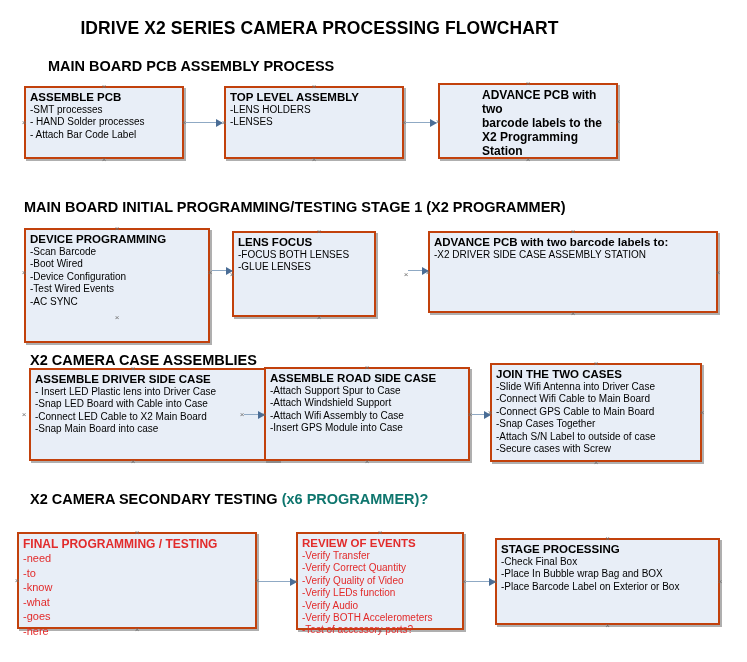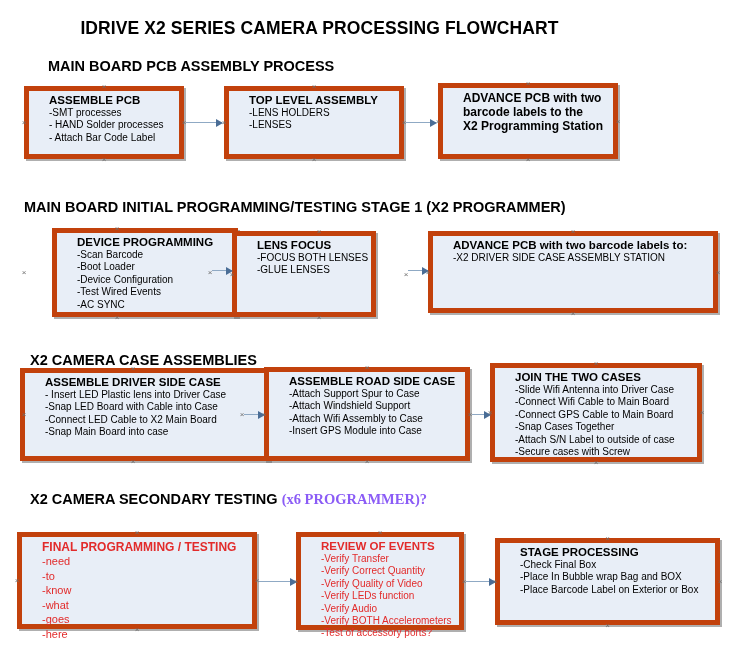--- a/index.html
+++ b/index.html
@@ -24,48 +24,48 @@
     font-weight: bold;
     letter-spacing: 0.1px;
   }
 
   .section-head {
     position: absolute;
     font-size: 14.5px;
     font-weight: bold;
     white-space: nowrap;
   }
-  .section-head .red { color: #8b5cf6; font-family: Liberation Serif, serif; }
+  .section-head .red { color: #0f766e; }
 
   
   .pbox {
     position: absolute;
     background: #e8eef7;
-    border: 5px solid #c2410c;
+    border: 2px solid #c2410c;
     box-shadow: 2px 2px 0 rgba(110,110,110,0.55);
-    padding: 3px 4px 2px 20px;
+    padding: 3px 4px 2px 4px;
     overflow: visible;
   }
   .pbox .hdr {
     font-size: 11.5px;
     font-weight: bold;
     line-height: 13px;
     white-space: nowrap;
   }
   .pbox .ln {
     font-size: 10px;
     line-height: 12.4px;
     white-space: nowrap;
   }
   .pbox.big .hdr { font-size: 12px; line-height: 14px; }
   .pbox.big .ln  { font-size: 11px; line-height: 14.5px; }
   .pbox.red .hdr, .pbox.red .ln { color: #e22b2b; }
 
   
-  .pbox .hdr.multi { white-space: normal; }
+  .pbox .hdr.multi { white-space: normal; margin-left: 38px; }
 
   
   .conn {
     position: absolute;
     height: 1px;
     background: #8fa9c4;
   }
   .conn::after {
     content: "";
     position: absolute;
@@ -118,24 +118,24 @@
  X2 Programming Station</div>
   </div>
 
   <div class="conn" style="left:186px;top:122px;width:36px;"></div>
   <div class="conn" style="left:406px;top:122px;width:30px;"></div>
 
   <div class="section-head" style="top:199px;left:24px;">
     <span>MAIN BOARD INITIAL PROGRAMMING/TESTING STAGE 1 (X2 PROGRAMMER)</span>
   </div>
 
-  <div class="pbox" style="left:24px;top:228px;width:186px;height:89px;margin-left:28px;">
+  <div class="pbox" style="left:24px;top:228px;width:186px;height:115px;">
     <div class="hdr">DEVICE PROGRAMMING</div>
     <div class="ln">-Scan Barcode</div>
-    <div class="ln">-Boot Loader</div>
+    <div class="ln">-Boot Wired</div>
     <div class="ln">-Device Configuration</div>
     <div class="ln">-Test Wired Events</div>
     <div class="ln">-AC SYNC</div>
   </div>
 
   <div class="pbox" style="left:232px;top:231px;width:144px;height:86px;">
     <div class="hdr">LENS FOCUS</div>
     <div class="ln">-FOCUS BOTH LENSES</div>
     <div class="ln">-GLUE LENSES</div>
   </div>
@@ -145,21 +145,21 @@
     <div class="ln">-X2 DRIVER  SIDE  CASE  ASSEMBLY STATION</div>
   </div>
 
   <div class="conn" style="left:212px;top:270px;width:20px;"></div>
   <div class="conn" style="left:408px;top:270px;width:20px;"></div>
 
   <div class="section-head" style="top:352px;left:30px;">
     <span>X2 CAMERA CASE ASSEMBLIES</span>
   </div>
 
-  <div class="pbox" style="left:20px;top:368px;width:250px;height:93px;">
+  <div class="pbox" style="left:29px;top:368px;width:250px;height:93px;">
     <div class="hdr">ASSEMBLE DRIVER SIDE CASE</div>
     <div class="ln">- Insert LED Plastic lens into Driver Case</div>
     <div class="ln">-Snap LED Board with Cable into Case</div>
     <div class="ln">-Connect LED Cable to X2 Main Board</div>
     <div class="ln">-Snap Main Board into case</div>
   </div>
 
   <div class="pbox" style="left:264px;top:367px;width:206px;height:94px;">
     <div class="hdr">ASSEMBLE ROAD SIDE CASE</div>
     <div class="ln">-Attach Support Spur to Case</div>

